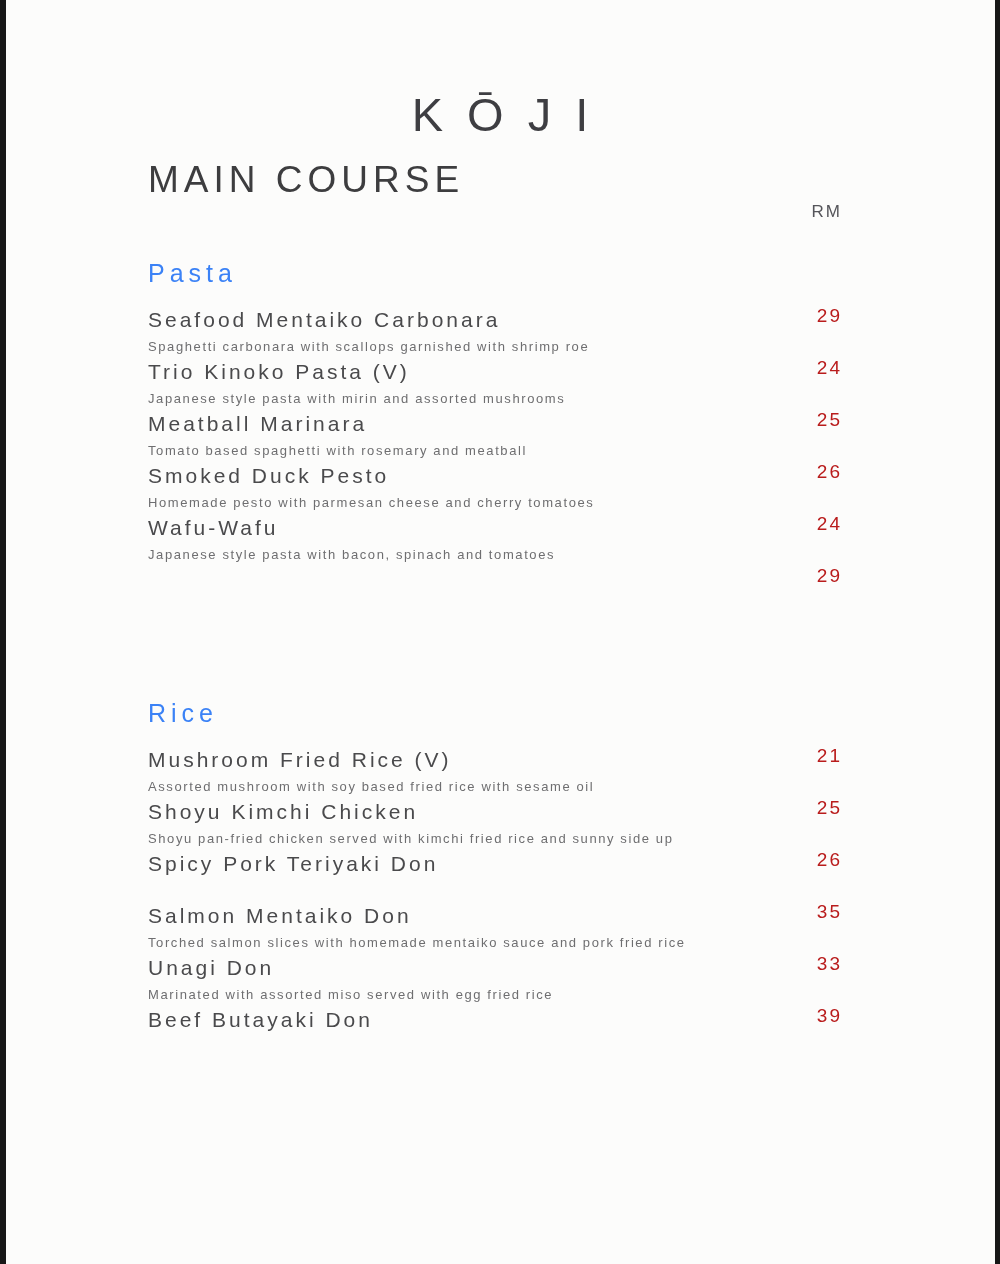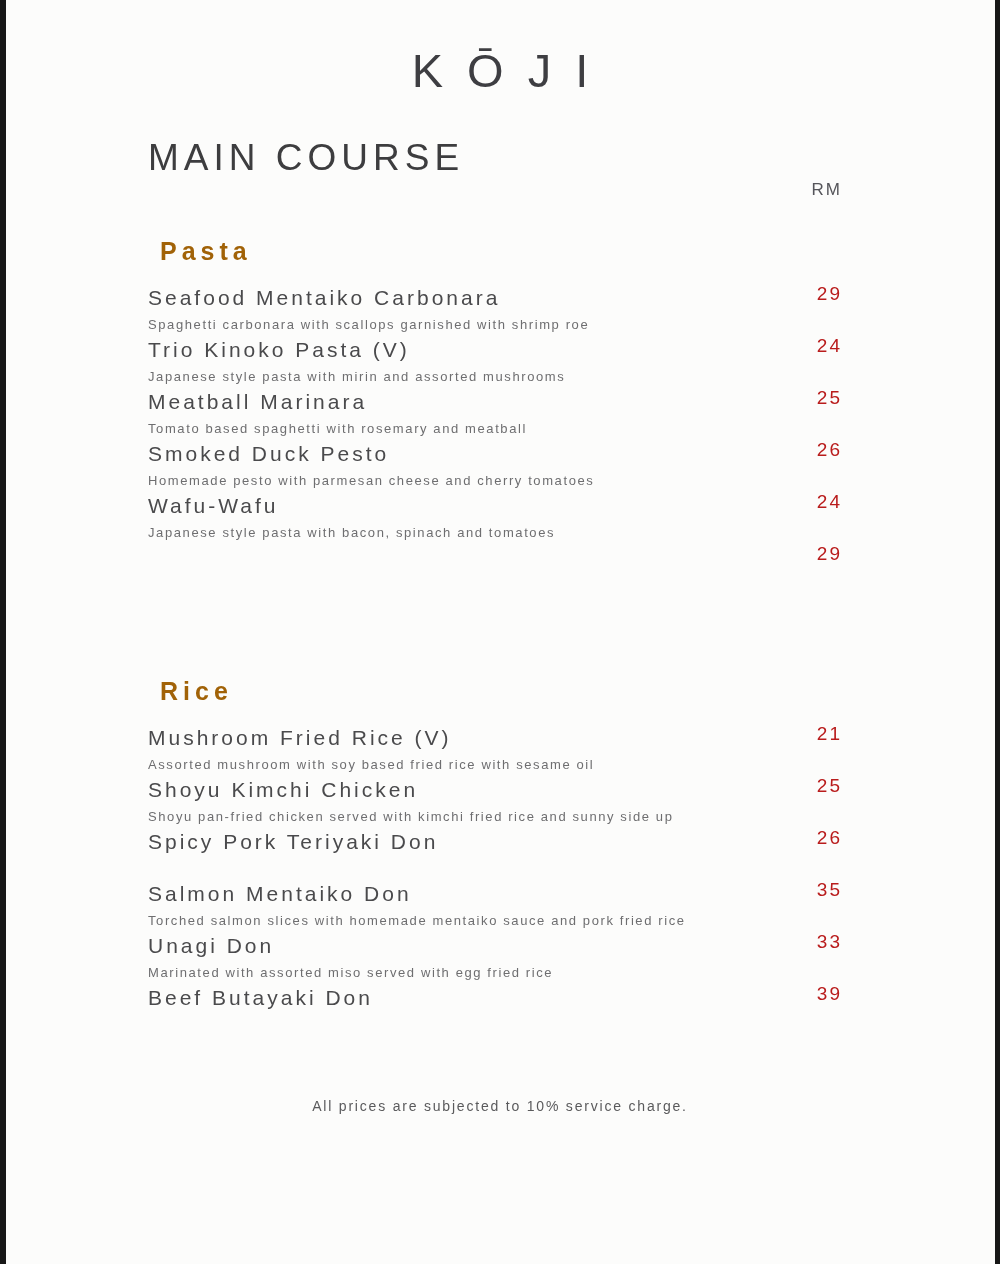--- a/index.html
+++ b/index.html
@@ -18,59 +18,59 @@
     position: absolute;
     top: 0;
     height: 100%;
     background: #171717;
     z-index: 5;
   }
   .edge-left  { left: 0;  width: 6px; }
   .edge-right { right: 0; width: 5px; }
 
   .brand {
-    padding-top: 44px;
+    padding-top: 88px;
     text-align: center;
     font-size: 47px;
     line-height: 54px;
     letter-spacing: 24px;
     padding-left: 24px; 
     color: #3e3e42;
     font-weight: 400;
   }
 
   .content {
     margin-left: 148px;
     width: 694px;
   }
 
   .page-title {
-    margin-top: 38px;
+    margin-top: 16px;
     font-size: 37px;
     line-height: 44px;
     letter-spacing: 5px;
     color: #3d3d3f;
     font-weight: 400;
   }
 
   .currency {
     text-align: right;
     font-size: 17px;
     line-height: 20px;
     letter-spacing: 2px;
     color: #55555a;
   }
 
   .menu-section .section-title {
-    margin: 12px;
+    margin: 0;
     font-size: 25px;
     line-height: 30px;
     letter-spacing: 5px;
-    color: #a16207;
-    font-weight: 700;
+    color: #3b82f6;
+    font-weight: 400;
   }
   .menu-section { margin-top: 36px; }
   .menu-section + .menu-section { margin-top: 80px; }
 
   .section-items { margin-top: 18px; }
 
   .item {
     position: relative;
     height: 52px;
     padding-right: 90px;
@@ -200,15 +200,14 @@
 
   <div class="item">
     <div class="item-name">Beef Butayaki Don</div>
     <div class="item-price">39</div>
   </div>
 </div>
   </section>
 </div>
   </div>
 
-  <div class="footer-note">All prices are subjected to 10% service charge.</div>
 
 </div>
 
 </body></html>

